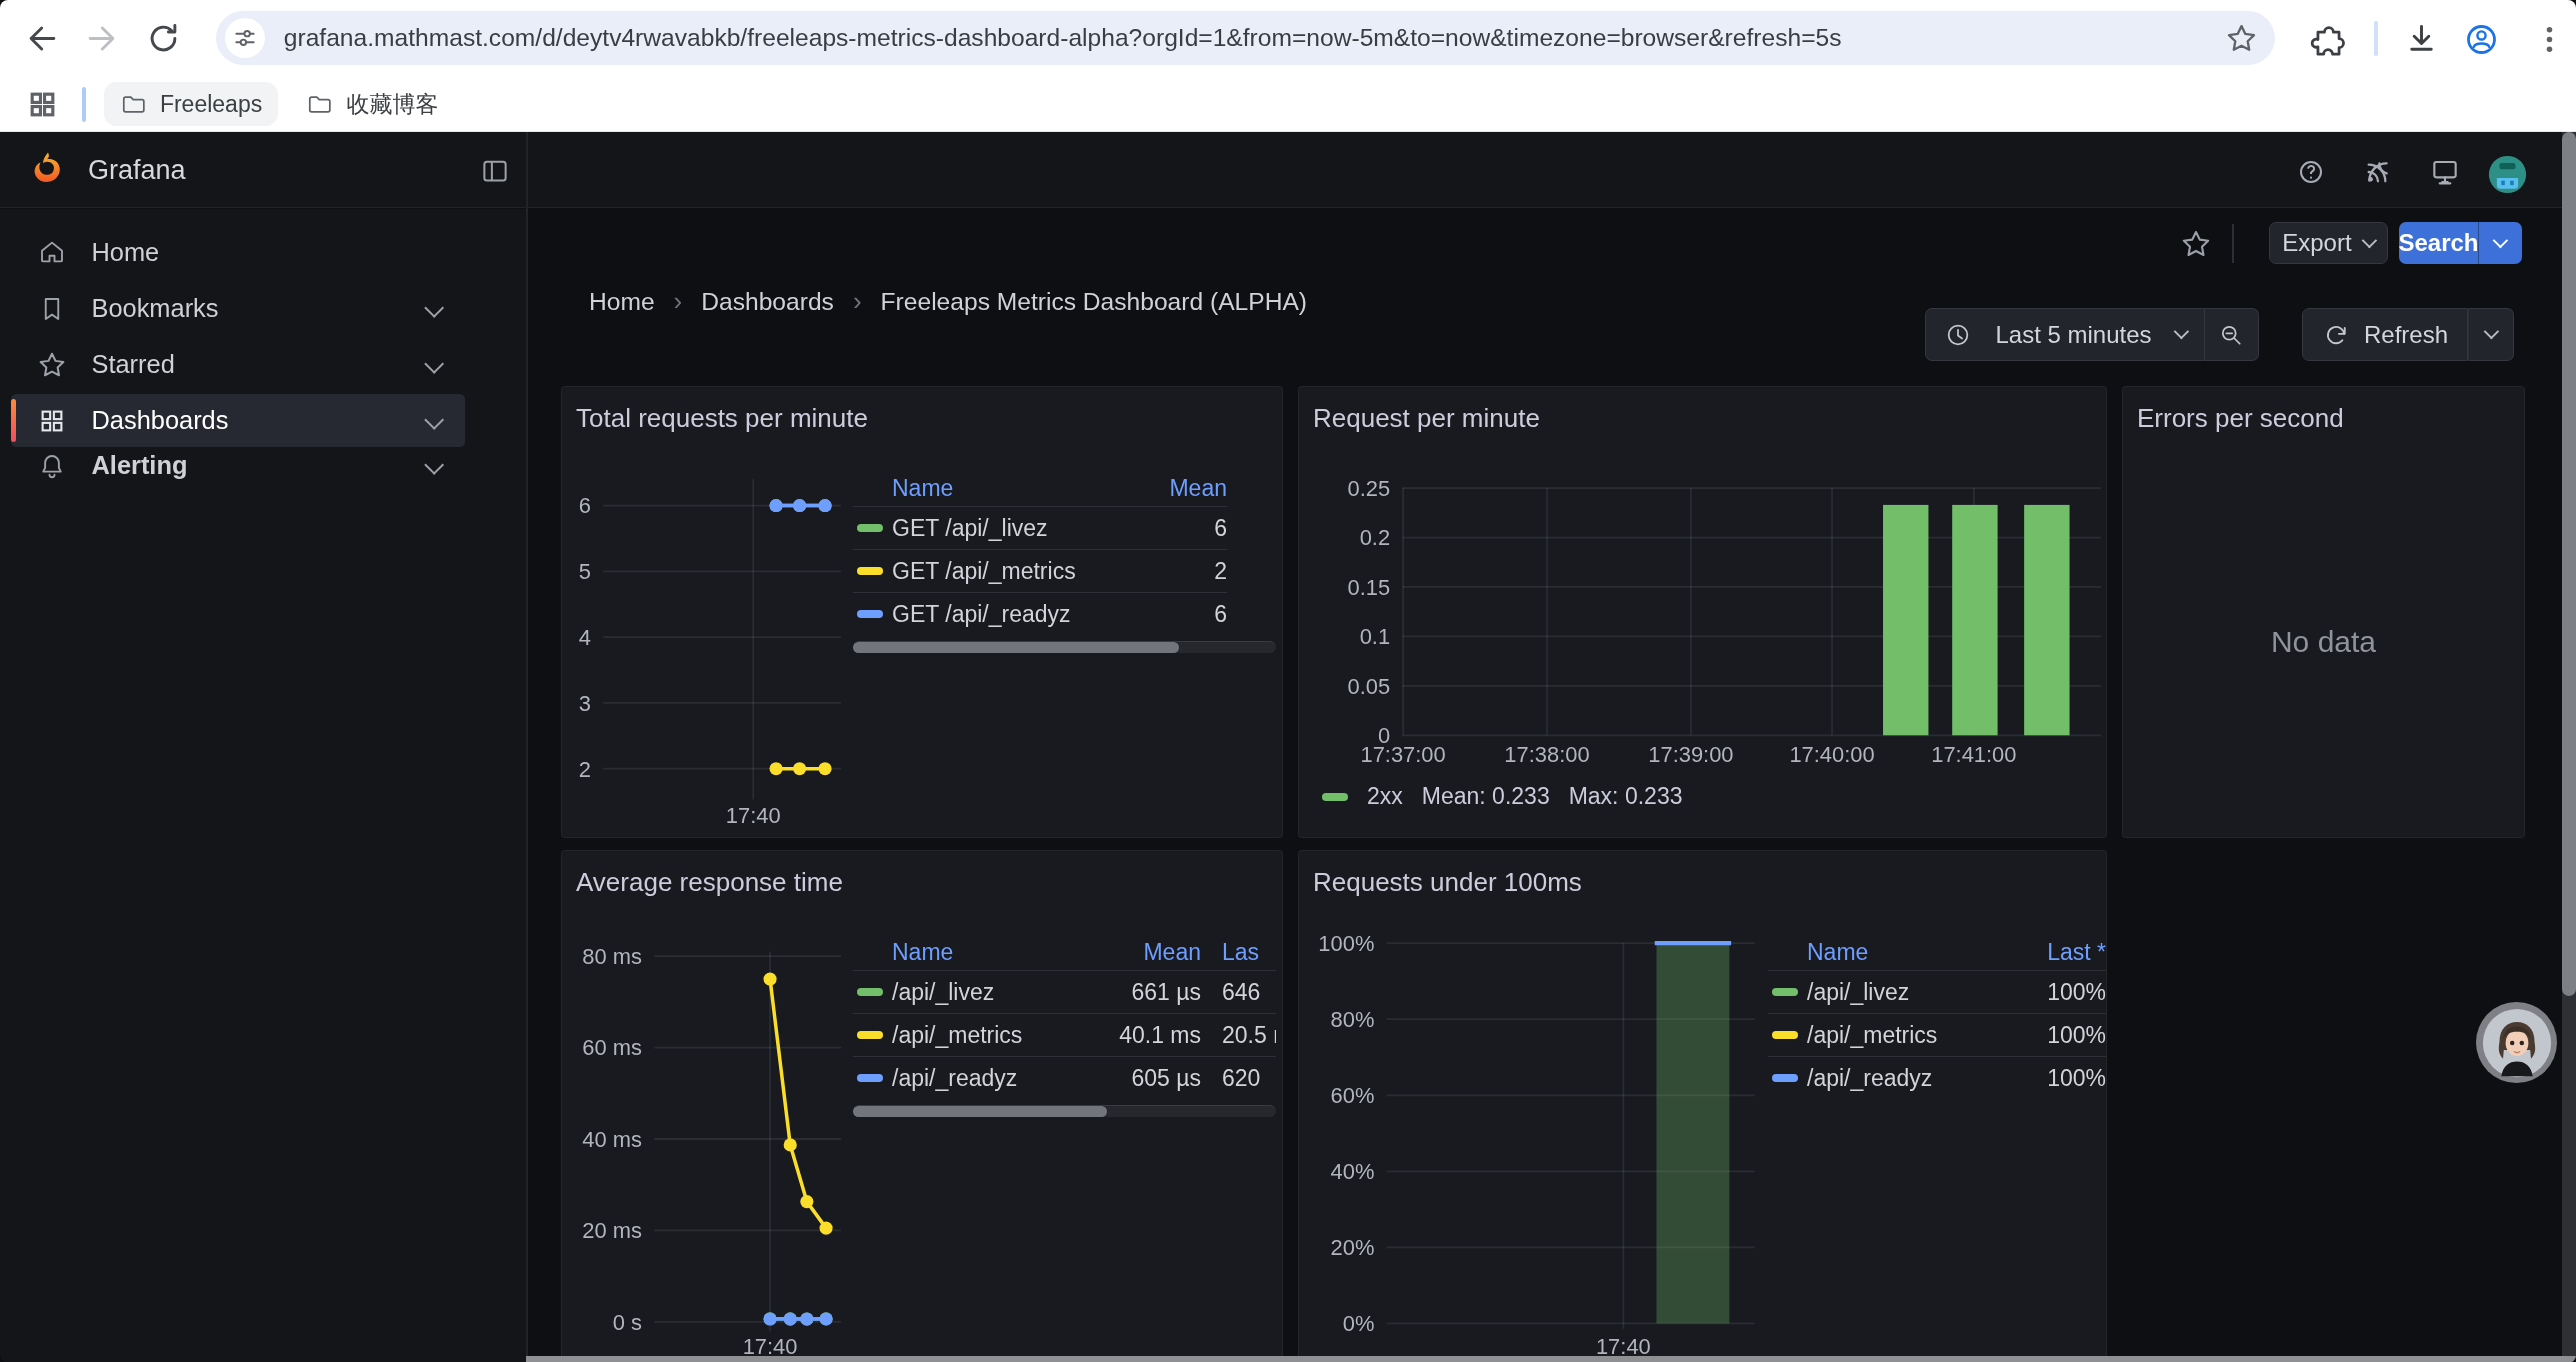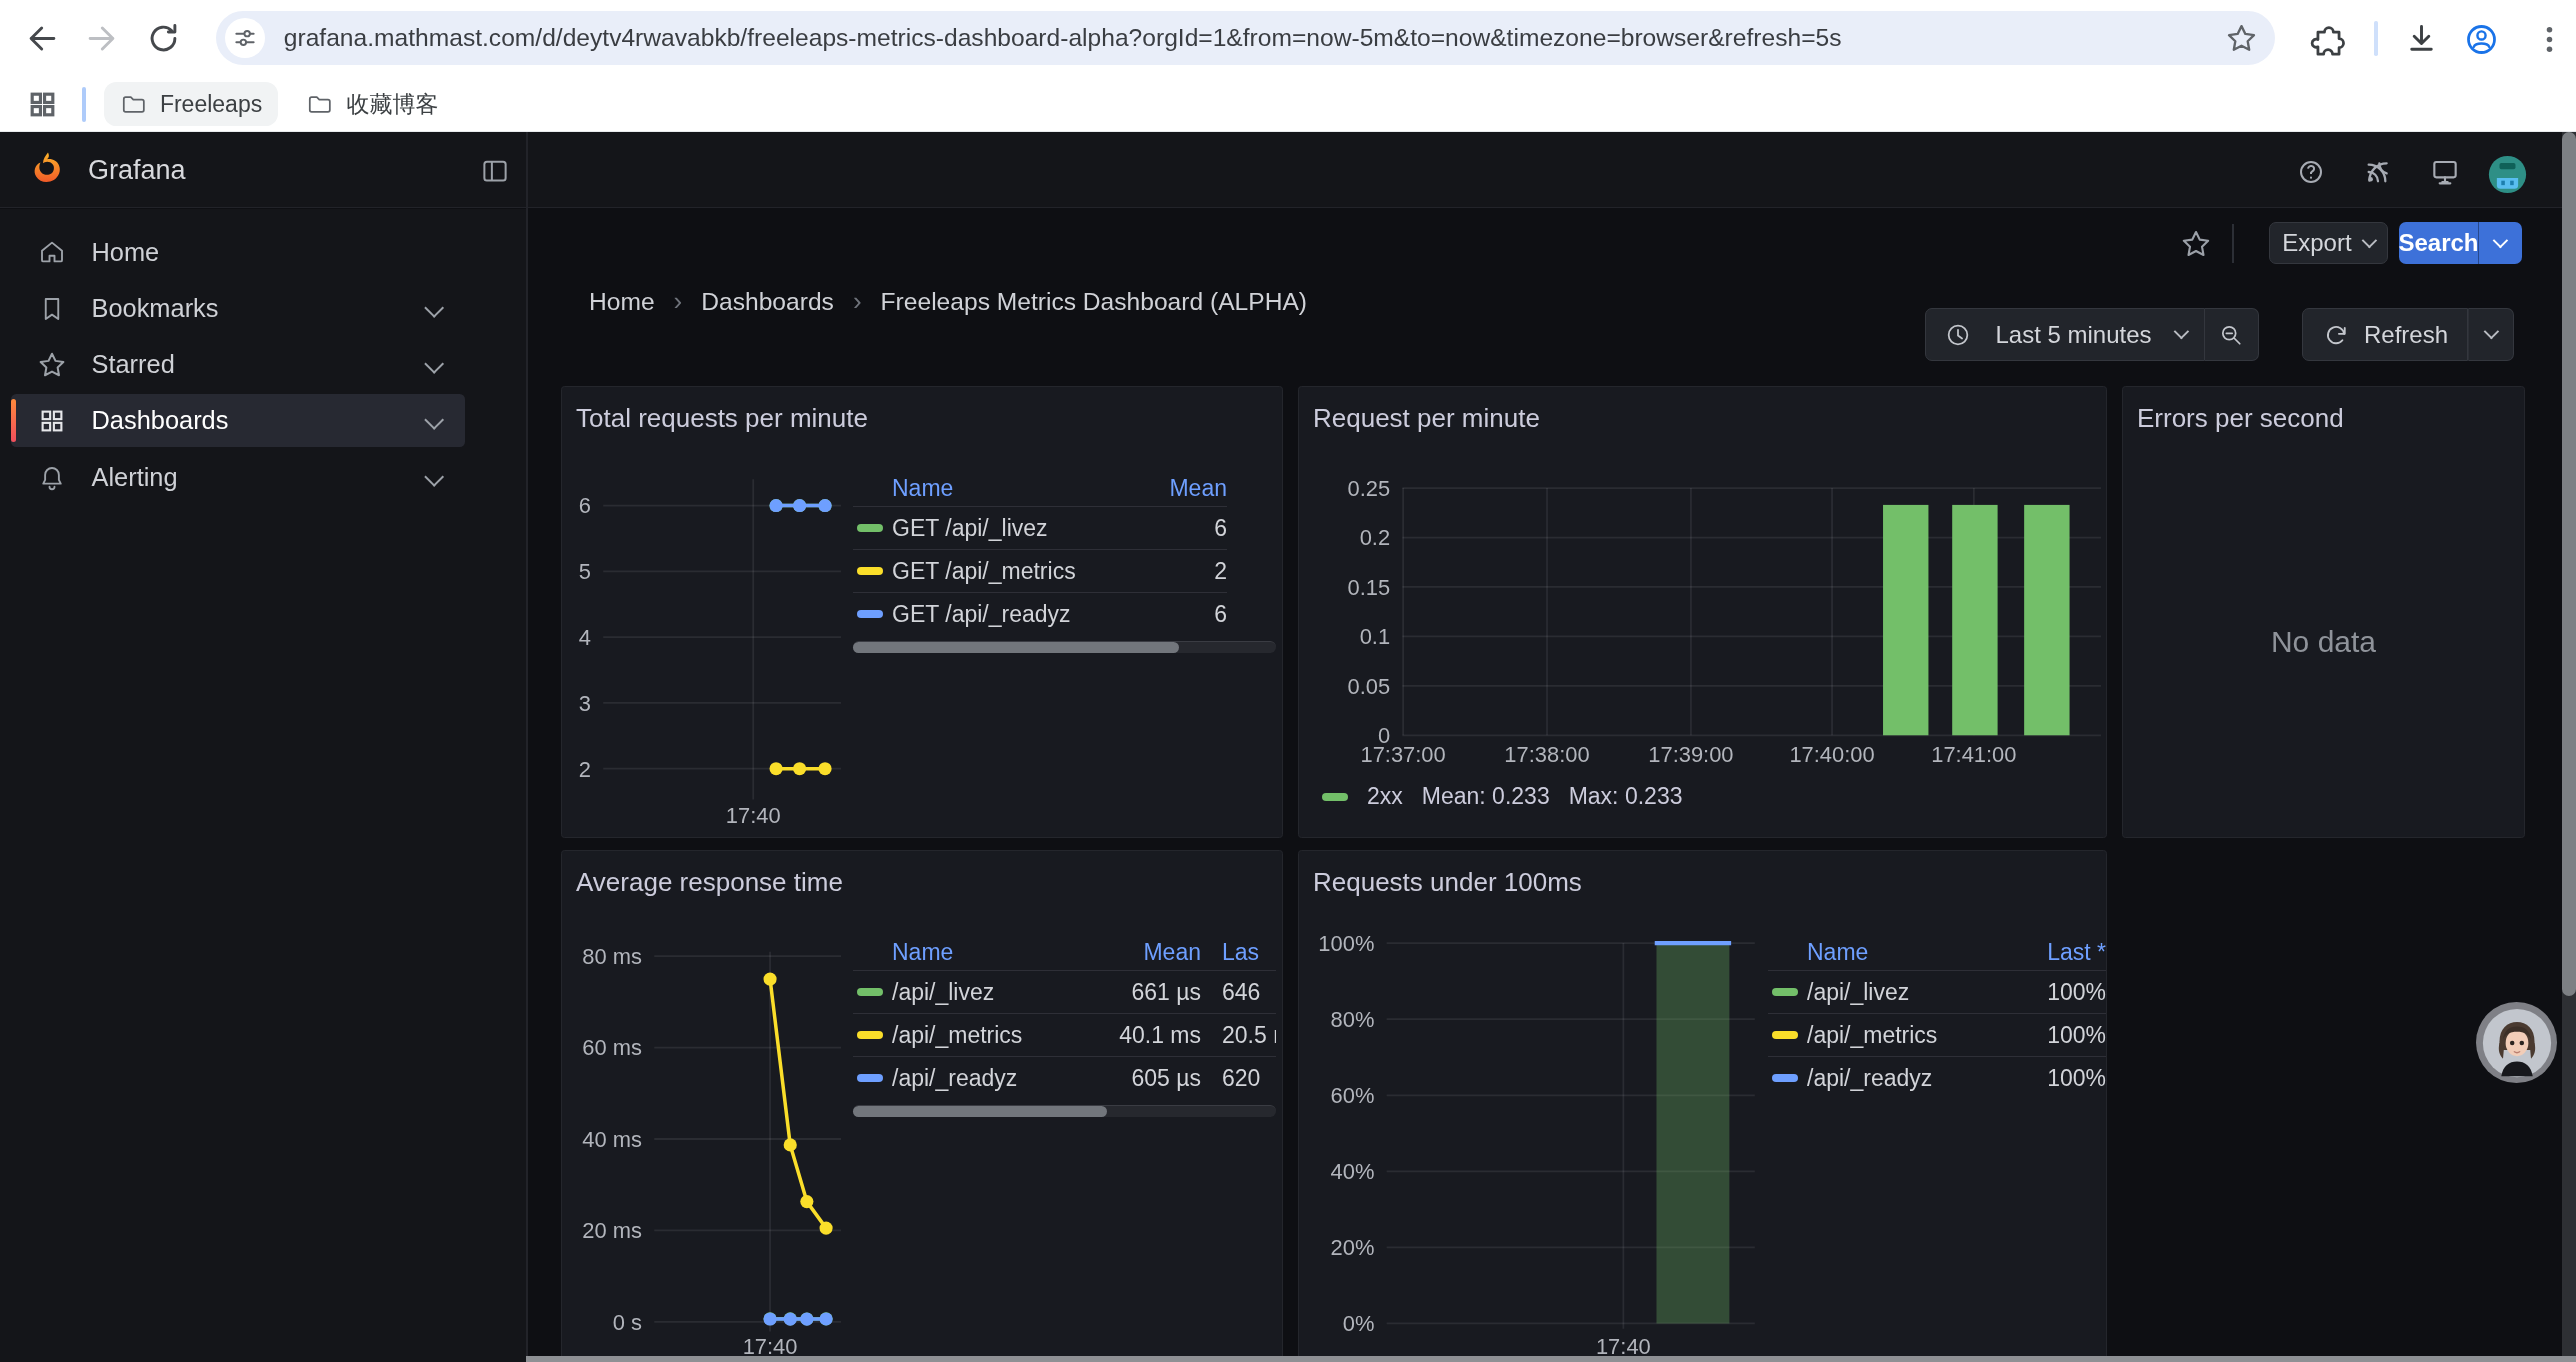--- a/index.html
+++ b/index.html
@@ -1,17 +1,17 @@
 <!DOCTYPE html>
 <html style="font-size:14px"><head>
 <meta charset="utf-8">
 <style>
   html,body{margin:0;padding:0;background:#0e0f13;}
   #root{position:relative;width:2576px;height:1363px;overflow:hidden;
-        font-family:"Liberation Sans","DejaVu Sans",sans-serif;background:#0e0f13;}
+        font-family:"Liberation Sans","DejaVu Sans",sans-serif;background:#0e0f13;border-radius:8px;}
   .abs{position:absolute;}
   svg{display:block;}
   
   #browser-toolbar{left:0;top:0;width:2576px;height:77px;background:#ffffff;}
   #url-pill{left:216px;top:11.4px;width:2059px;height:54px;border-radius:27px;background:#e9eef9;
             display:flex;align-items:center;overflow:hidden;}
   #tune-circle{width:40px;height:40px;border-radius:50%;background:#ffffff;margin-left:8.8px;
                display:flex;align-items:center;justify-content:center;flex:none;}
   #url-text{font-size:24.6px;color:#3a3d42;white-space:nowrap;overflow:hidden;margin-left:19px;flex:1;}
   #bookmarks-bar{left:0;top:77px;width:2576px;height:54px;background:#ffffff;border-bottom:1.8px solid #e8eaed;
@@ -244,21 +244,21 @@
         <svg width="30" height="30" viewBox="0 0 48 48" fill="none" stroke="currentColor" stroke-width="3.4">
             <rect x="9" y="9" width="12" height="12"></rect>
             <rect x="27" y="9" width="12" height="12"></rect>
             <rect x="9" y="27" width="12" height="12"></rect>
             <rect x="27" y="27" width="12" height="12"></rect>
           </svg>
       </span>
       <span class="s-label">Dashboards</span>
       <span class="s-chev chev"></span>
     </div>
-    <div class="side-item" style="top:242px;">
+    <div class="side-item" style="top:230px;font-weight:bold;">
       <span class="s-icon">
         <svg width="30" height="30" viewBox="0 0 48 48" fill="none" stroke="currentColor" stroke-width="3">
             <path d="M24 8a11 11 0 0 0-11 11v8l-3 6h28l-3-6v-8A11 11 0 0 0 24 8z" stroke-linejoin="round"></path>
             <path d="M20 38a4 4 0 0 0 8 0" stroke-linecap="round"></path>
           </svg>
       </span>
       <span class="s-label">Alerting</span>
       <span class="s-chev chev"></span>
     </div>
   </div>

